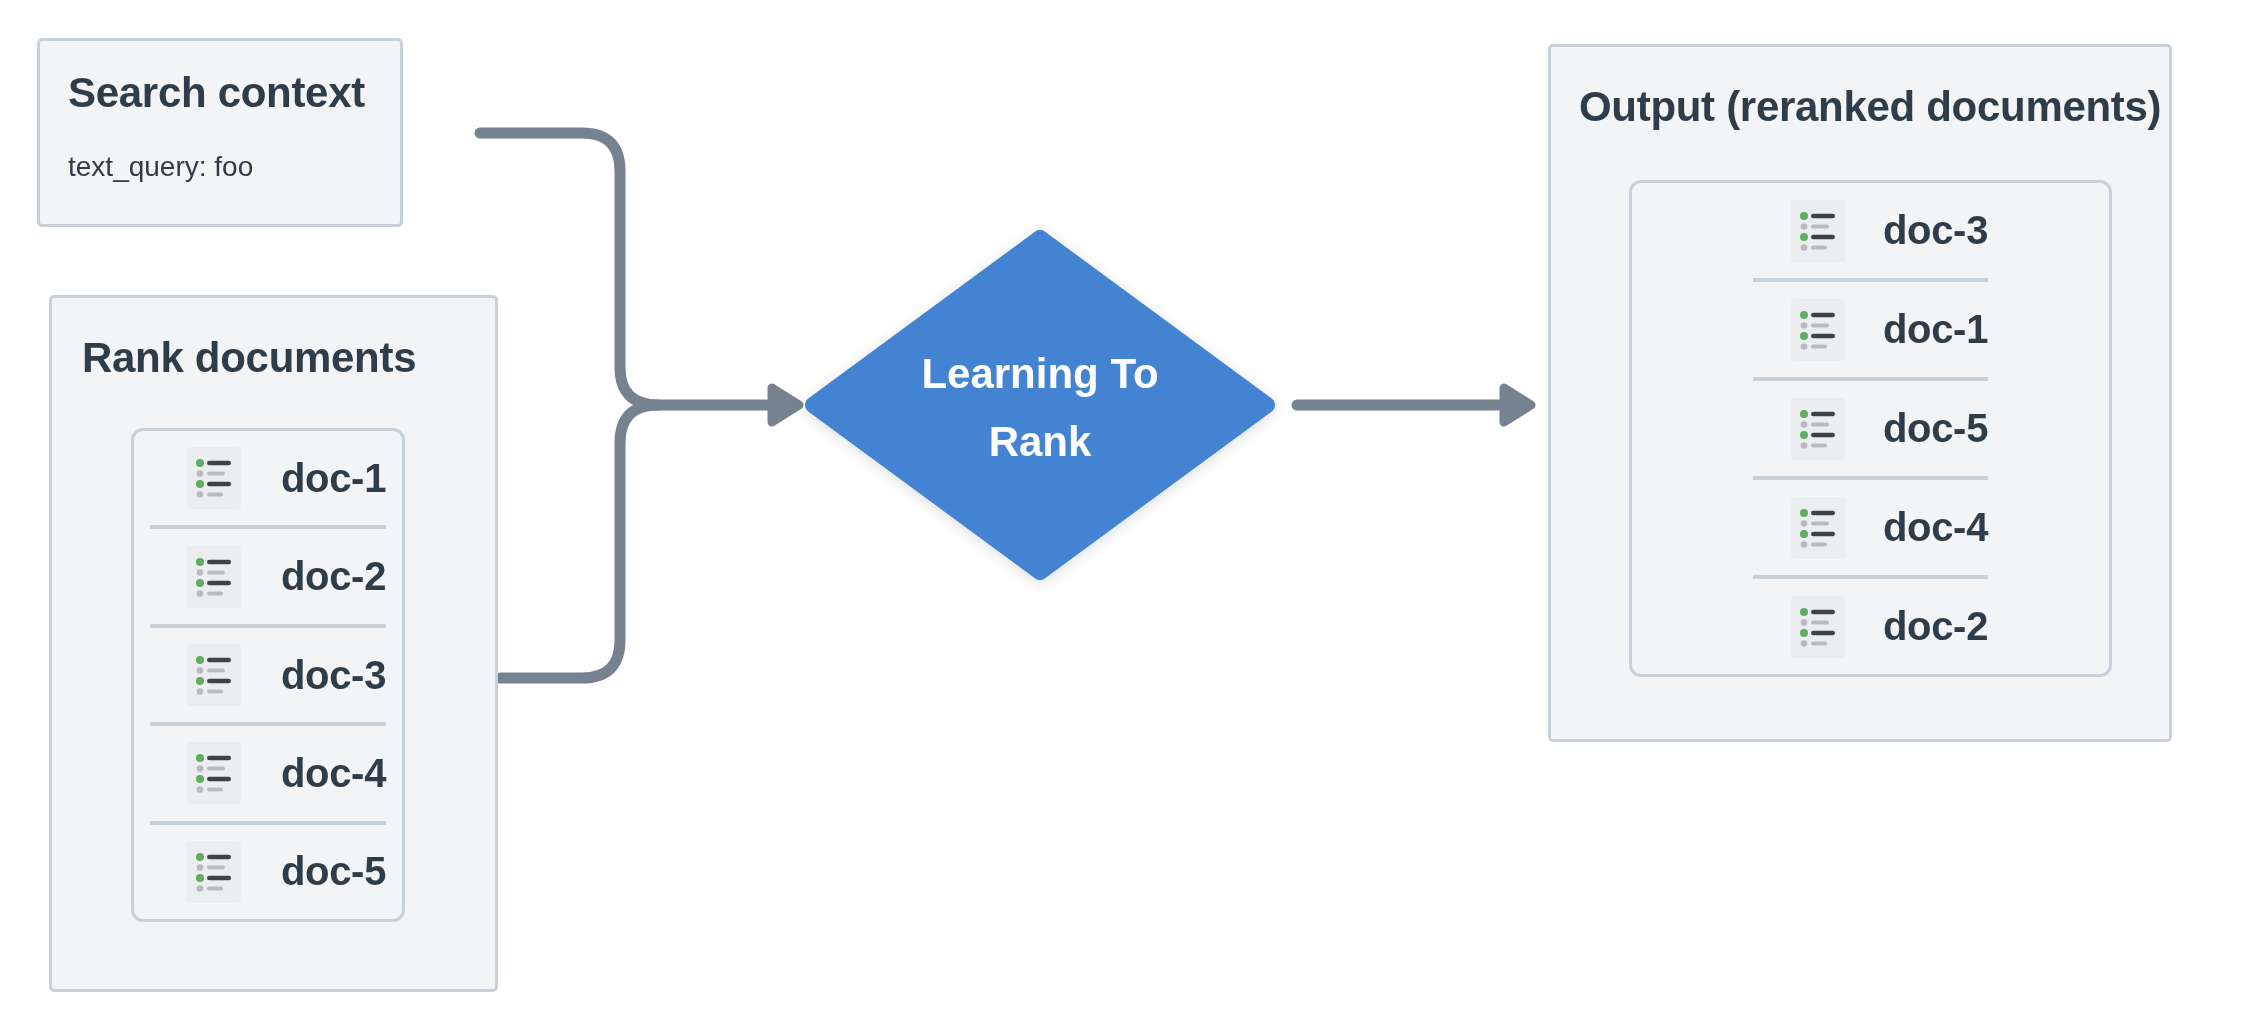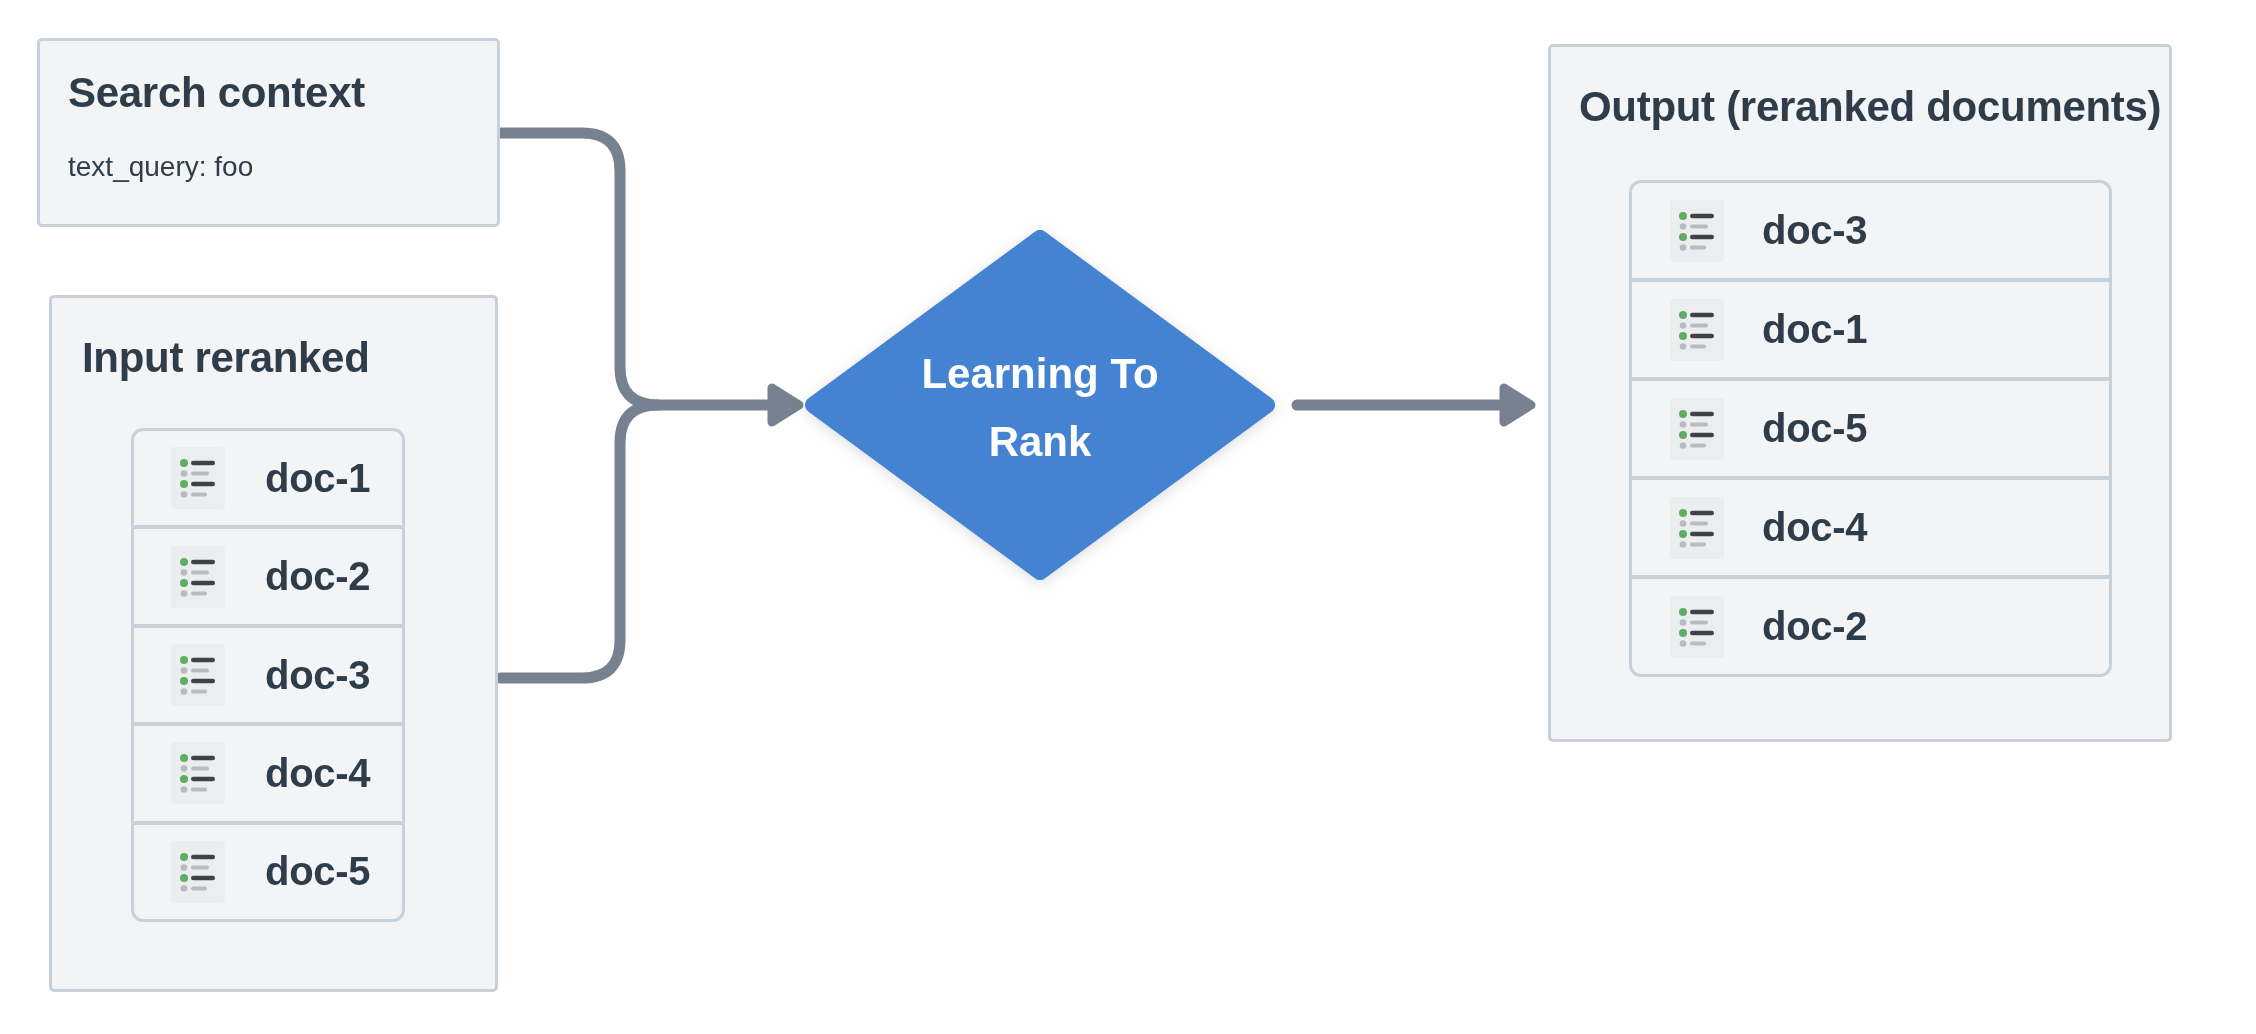--- a/index.html
+++ b/index.html
@@ -20,21 +20,21 @@
     line-height:48px;white-space:nowrap;
   }
   .node-value{
     font-size:28px;font-weight:400;line-height:48px;margin-top:26px;white-space:nowrap;
   }
   
   .doc-card{
     position:absolute;box-sizing:border-box;
     border:3px solid var(--box-border,#C8D1DA);
     border-radius:12px;background:var(--box-bg,#F2F4F6);
-    display:flex;flex-direction:column;overflow:hidden;
+    display:flex;flex-direction:column;overflow:hidden;align-items:center;
   }
   .doc-row{
     flex:1;display:flex;align-items:center;box-sizing:border-box;
   }
   .doc-row + .doc-row{border-top:4px solid var(--box-border,#C8D1DA);}
   .doc-icon{width:54px;height:62px;flex:0 0 auto;}
   .doc-label{font-size:40px;font-weight:700;letter-spacing:-0.3px;white-space:nowrap;}
   .input-card .doc-icon{margin-left:37px;}
   .input-card .doc-label{margin-left:40px;}
   .output-card .doc-icon{margin-left:38px;}
@@ -66,27 +66,27 @@
 <div class="canvas">
 
   <svg class="connector-svg" width="2256" height="1034" viewBox="0 0 2256 1034">
     <path class="conn" d="M 480 133 H 582 Q 620 133 620 171 V 367 Q 620 405 658 405 H 770"></path>
     <path class="conn" d="M 500 678 H 582 Q 620 678 620 640 V 443 Q 620 405 658 405"></path>
     <path class="arrowhead" d="M 772 388 L 799 405 L 772 422 Z"></path>
     <path class="conn" d="M 1297 405 H 1500"></path>
     <path class="arrowhead" d="M 1504 388 L 1531 405 L 1504 422 Z"></path>
   </svg>
 
-  <div class="node-box" style="left:37px;top:38px;width:463px;height:189px;padding:28px 28px;">
+  <div class="node-box" style="left:37px;top:38px;width:366px;height:189px;padding:28px 28px;">
     <div class="node-title">Search context</div>
     <div class="node-value">text_query: foo</div>
   </div>
 
   <div class="node-box" style="left:49px;top:295px;width:449px;height:697px;padding:36px 30px;">
-    <div class="node-title">Input reranked</div>
+    <div class="node-title">Rank documents</div>
   </div>
   <div class="doc-card input-card" style="left:131px;top:428px;width:274px;height:494px;">
   <div class="doc-row">
     <svg class="doc-icon" viewBox="0 0 54 62" aria-hidden="true">
       <rect class="icon-bg" x="0" y="0" width="54" height="62" rx="3"></rect>
       <circle class="ic-g" cx="13" cy="16" r="4"></circle>
       <rect class="ic-d" x="20" y="13.7" width="24" height="4.6" rx="2.3"></rect>
       <circle class="ic-m" cx="13" cy="26.5" r="3.3"></circle>
       <rect class="ic-m" x="20" y="24.5" width="18" height="4" rx="2"></rect>
       <circle class="ic-g" cx="13" cy="37" r="4"></circle>

